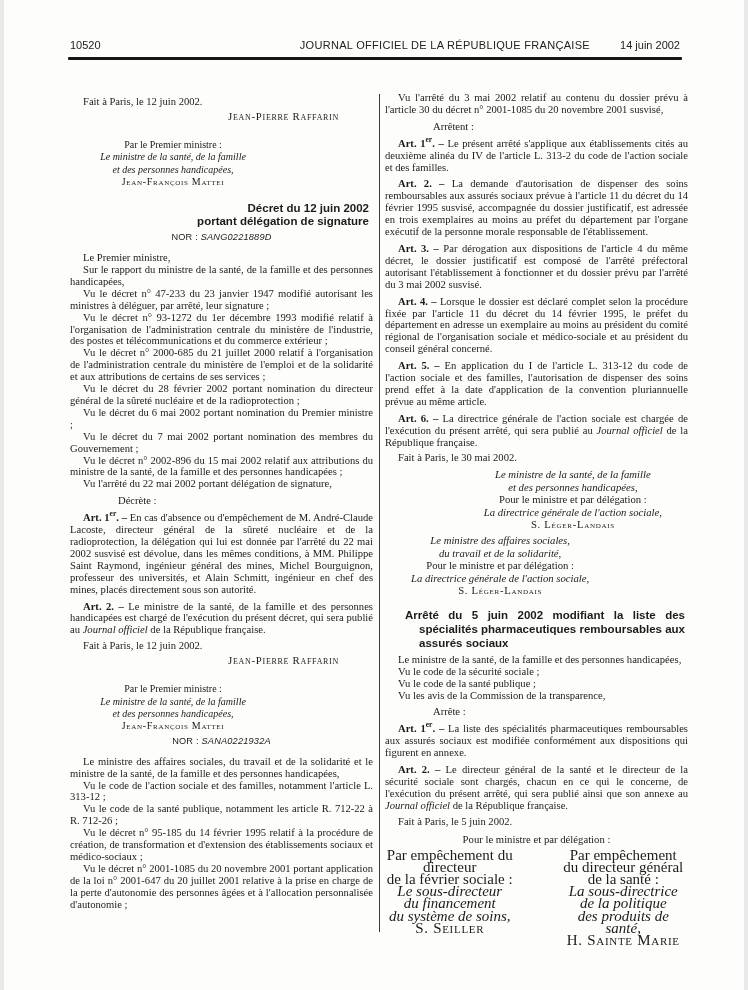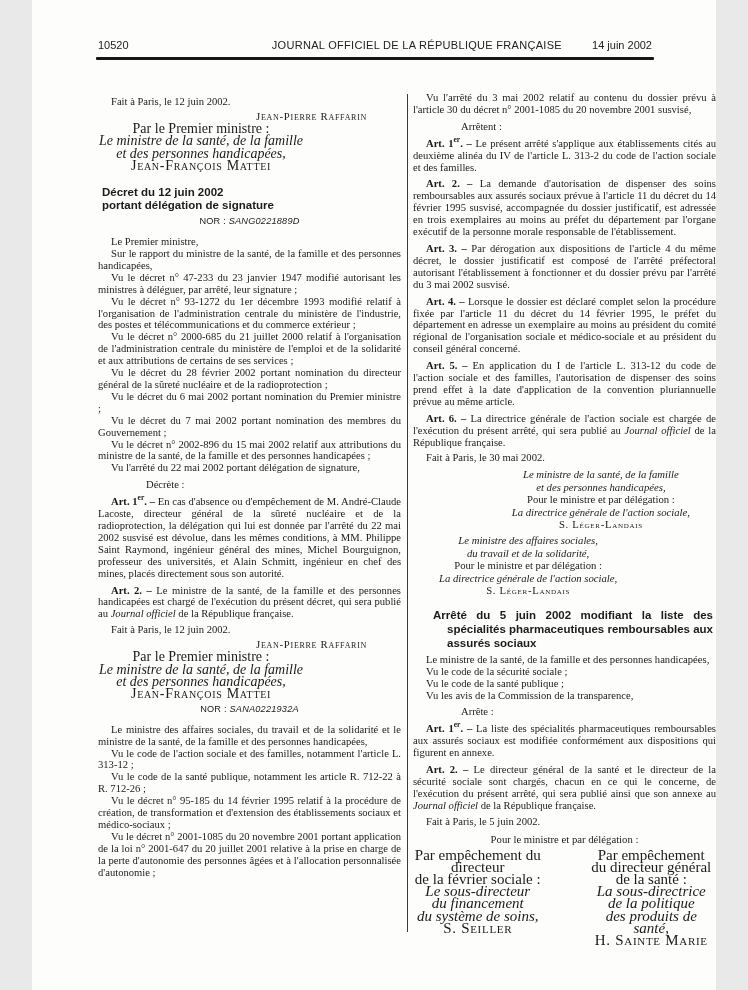--- a/index.html
+++ b/index.html
@@ -1,18 +1,18 @@
 <!DOCTYPE html>
 <html lang="fr"><head>
 <meta charset="utf-8">
 <style>
   * { margin:0; padding:0; box-sizing:border-box; }
   html,body { background:#e9e9e9; }
   .page {
-    position:relative; width:684px; height:990px; margin:0 auto;
+    position:relative; width:740px; height:990px; margin:0 auto;
     background:#fdfdfb; color:#1b1b1b; overflow:hidden;
     font-family:"Liberation Serif", serif;
   }
   
   .header {
     position:absolute; top:39px; left:66px; right:64px;
     display:flex; align-items:baseline;
     font-family:"Liberation Sans", sans-serif; font-size:11px; color:#222;
   }
   .header .pgnum { width:90px; }
@@ -30,40 +30,40 @@
   .p { font-size:10.6px; line-height:11.9px; text-align:justify; text-indent:13px; }
   .art { margin-top:5px; }
   .art b { font-weight:700; }
   .art sup { font-size:7.5px; line-height:0; font-weight:700; }
   .decrete { font-size:10.6px; line-height:11.9px; padding-left:48px; margin:5px 0; }
   .it { font-style:italic; }
   .sc { font-variant:small-caps; letter-spacing:.7px; }
   
   .h-center {
     font-family:"Liberation Sans", sans-serif; font-weight:700;
-    font-size:11.5px; line-height:13.8px; text-align:left; margin:13px 4px 3px;
+    font-size:11.5px; line-height:13.8px; text-align:right; margin:13px 4px 3px;
   }
   .h-hang {
     font-family:"Liberation Sans", sans-serif; font-weight:700;
     font-size:11.5px; line-height:13.8px; text-align:justify;
     margin:13px 0 3px; padding-left:16px; text-indent:-16px;
   }
   .h-hang.r2 { padding-left:34px; text-indent:-14px; padding-right:3px; }
   .nor {
     font-family:"Liberation Sans", sans-serif; font-size:9.2px;
     text-align:center; margin:3px 0 10px; letter-spacing:.2px;
   }
   .nor i { font-style:italic; }
   
   .fait { margin-top:4px; }
   .signer {
     font-size:10.8px; font-variant:small-caps; letter-spacing:.7px;
     text-align:right; padding-right:34px; margin-top:2px;
   }
-  .cblock { width:68%; text-align:center; font-size:14px; line-height:12.4px; margin-top:1px; }
+  .cblock { width:68%; text-align:center; font-size:10px; line-height:12.4px; margin-top:17px; }
   .sigblock { width:76%; text-align:center; font-size:10.7px; line-height:12.4px; margin-top:4px; }
   .sigblock.pull-right { margin-left:auto; }
   .centerline { text-align:center; font-size:10.7px; margin-top:5px; }
   .sig-cols { display:flex; margin-top:4px; font-size:15px; line-height:12.2px;gap:44px; }
   .sig-col { flex:1; text-align:center; }
 </style>
 </head>
 <body>
 
 <div class="page">

